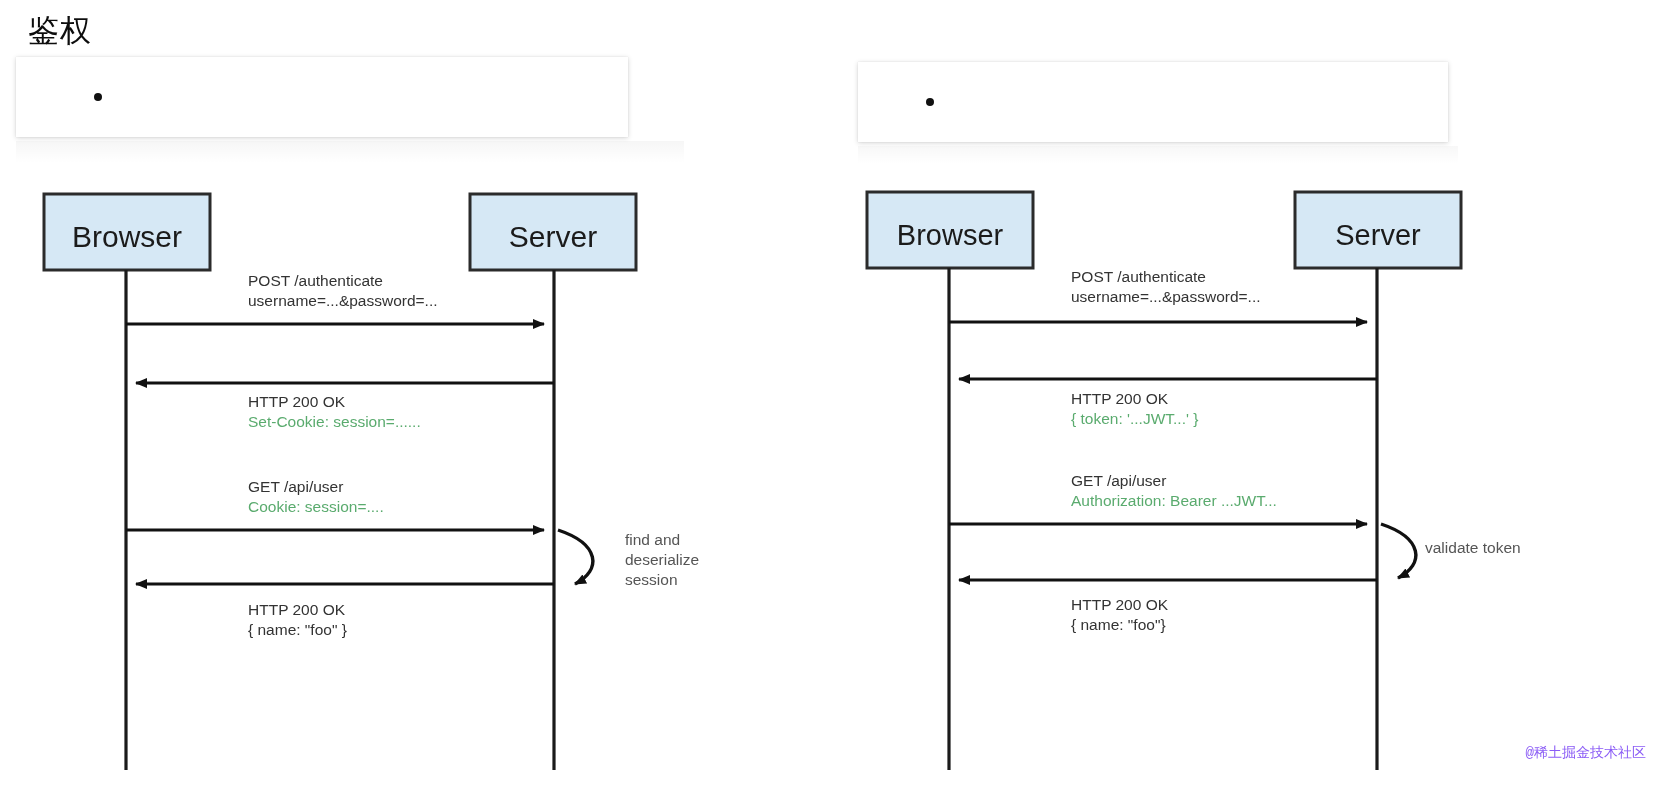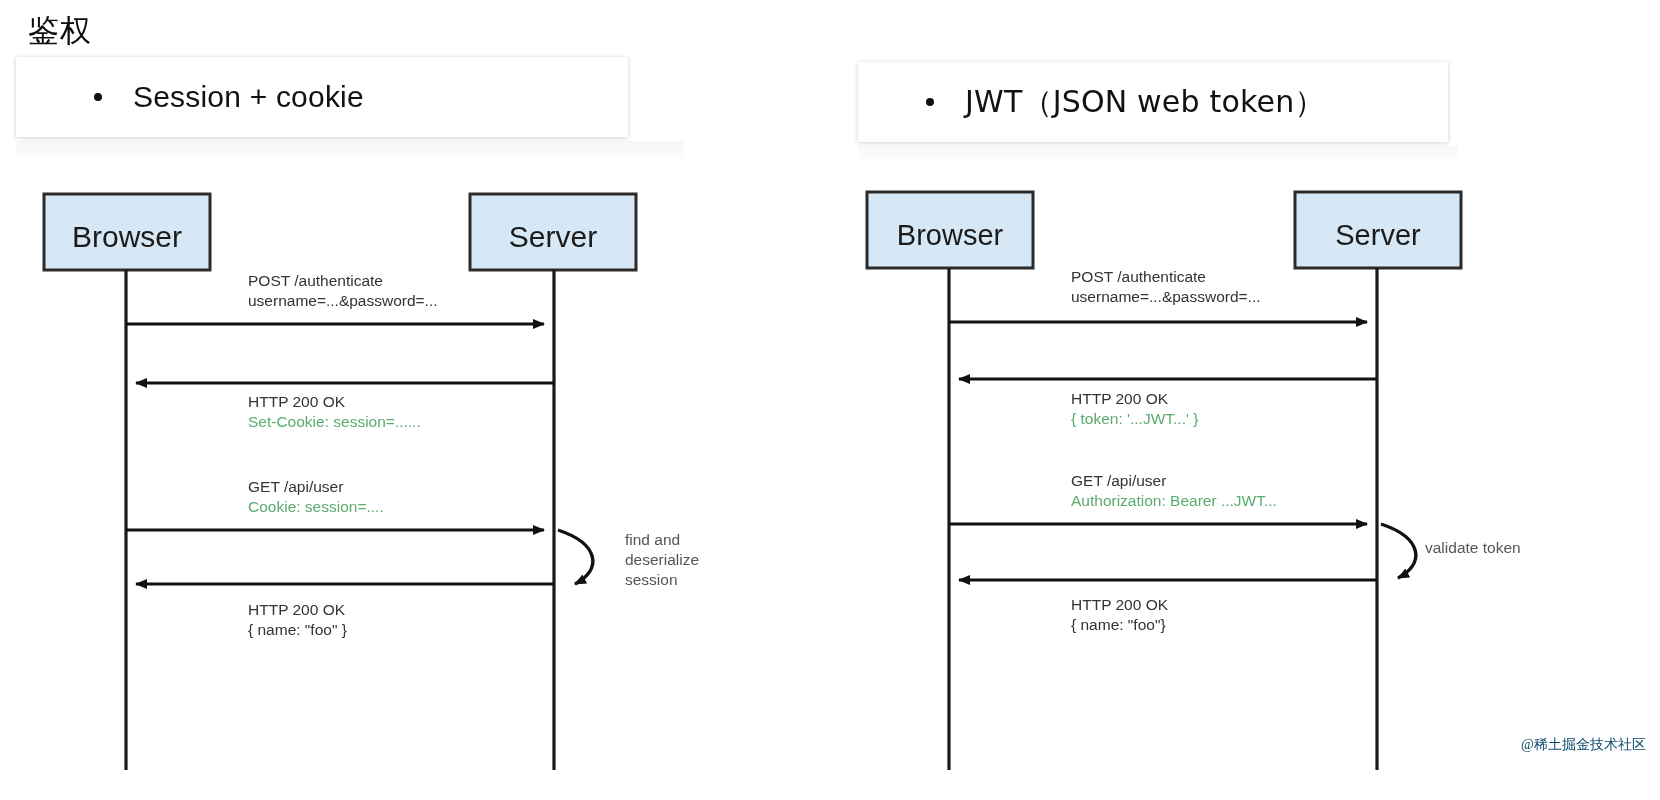--- a/index.html
+++ b/index.html
@@ -94,43 +94,41 @@
 
   
   .seq {
     position: absolute;
   }
   .seq svg { display: block; }
 
   .watermark {
     position: absolute;
     right: 14px;
-    bottom: 16px;
+    bottom: 8px;
     font-size: 14px;
-    color: #0c4a6e;
-    font-family: Liberation Serif, serif;
+    color: #8b5cf6;
+    font-family: Liberation Mono, monospace;
     white-space: nowrap;
   }
 </style>
 </head>
 <body>
 
 <div id="page">
 
   <div class="slide-heading">鉴权</div>
 
   <div class="bullet-card left">
     <span class="bullet-dot"></span>
-    <span class="bullet-text">Session + cookie</span>
   </div>
   <div class="ghost-strip"></div>
 
   <div class="bullet-card right">
     <span class="bullet-dot"></span>
-    <span class="bullet-text cjk">JWT（JSON web token）</span>
   </div>
   <div class="ghost-strip2"></div>
 
   <div class="seq" style="left:30px; top:180px;">
     <svg width="700" height="620" viewBox="0 0 700 620" xmlns="http://www.w3.org/2000/svg">
       <defs>
         <marker id="arrL" markerWidth="12" markerHeight="10" refX="11" refY="5" orient="auto" markerUnits="userSpaceOnUse">
           <path d="M0,0 L12,5 L0,10 z" fill="#111111"></path>
         </marker>
         <marker id="arrLrev" markerWidth="12" markerHeight="10" refX="11" refY="5" orient="auto" markerUnits="userSpaceOnUse">

